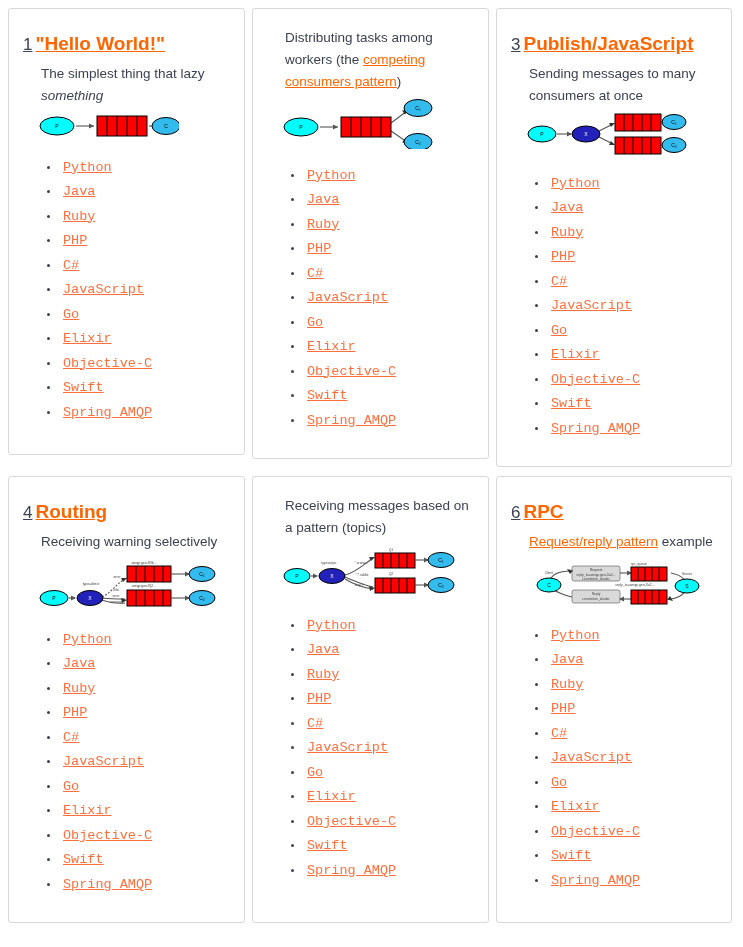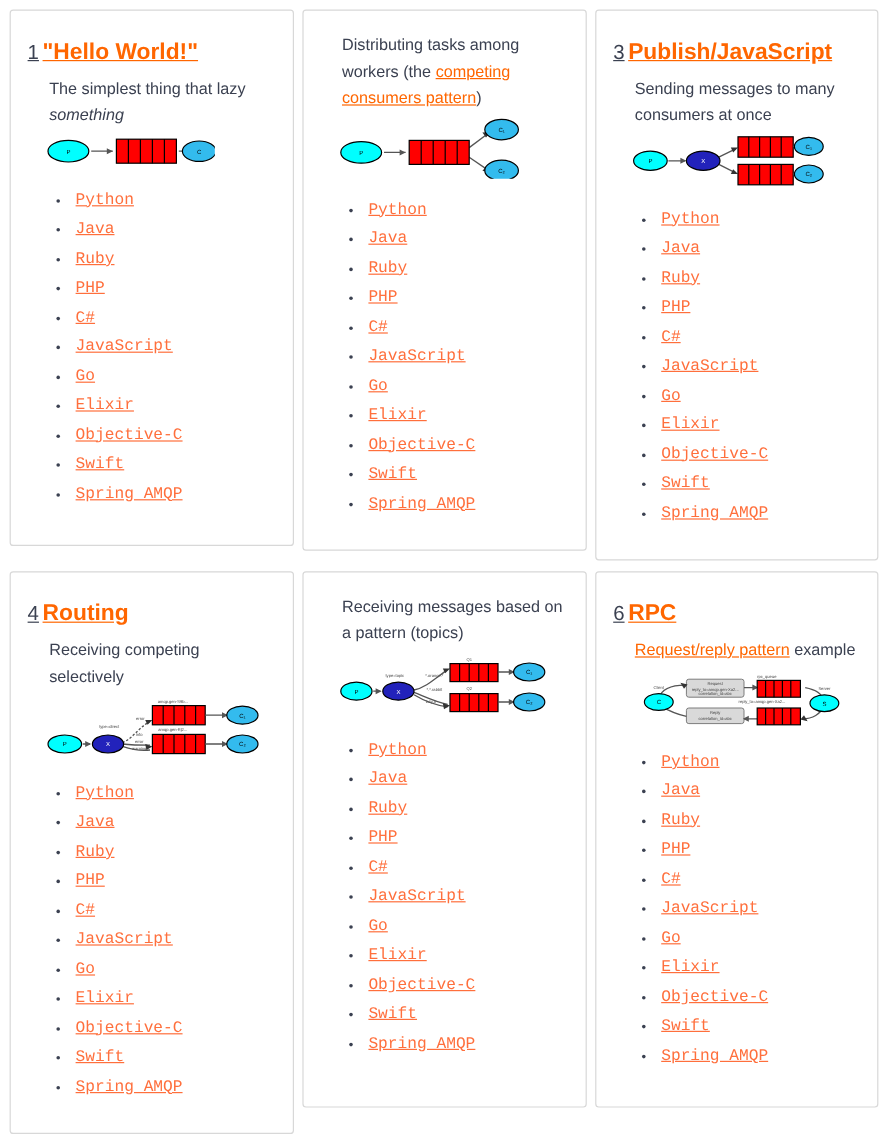--- a/index.html
+++ b/index.html
@@ -262,21 +262,21 @@
       <li class="lang-item"><a class="lang-link">Swift</a></li>
       <li class="lang-item"><a class="lang-link">Spring AMQP</a></li>
     </ul>
   </div>
 
   <div class="tutorial-card row2">
     <div class="card-heading">
       <span class="card-num">4</span><a class="card-title-link">Routing</a>
     </div>
     <p class="card-desc">
-      <span>Receiving competing selectively</span>
+      <span>Receiving warning selectively</span>
     </p>
     <div class="diagram-wrap">
       <svg width="178" height="56" viewBox="0 0 178 56">
         <text class="tiny-lbl" x="105" y="7" text-anchor="middle">amqp.gen-S9b...</text>
         <text class="tiny-lbl" x="105" y="30" text-anchor="middle">amqp.gen-Rj2...</text>
         <text class="tiny-lbl" x="52" y="28" text-anchor="middle">type=direct</text>
         <text class="tiny-lbl" x="78" y="21" text-anchor="middle">error</text>
         <text class="tiny-lbl" x="77" y="34" text-anchor="middle">info</text>
         <text class="tiny-lbl" x="77" y="40" text-anchor="middle">error</text>
         <text class="tiny-lbl" x="77" y="46" text-anchor="middle">warning</text>

